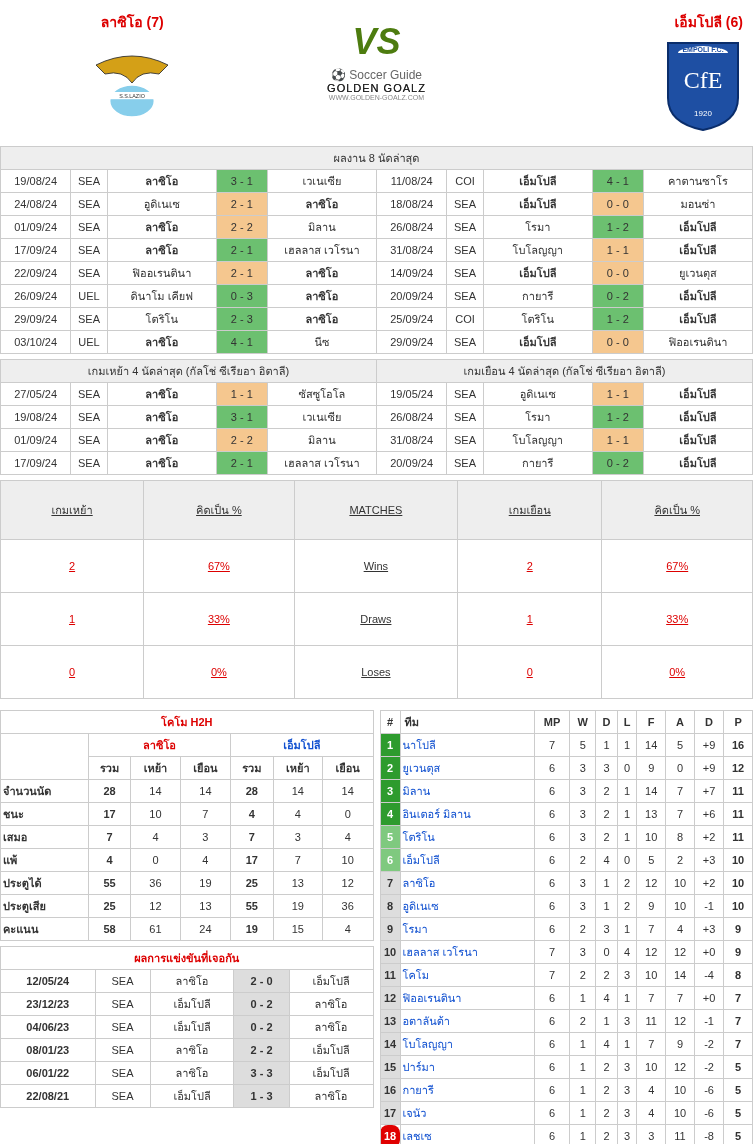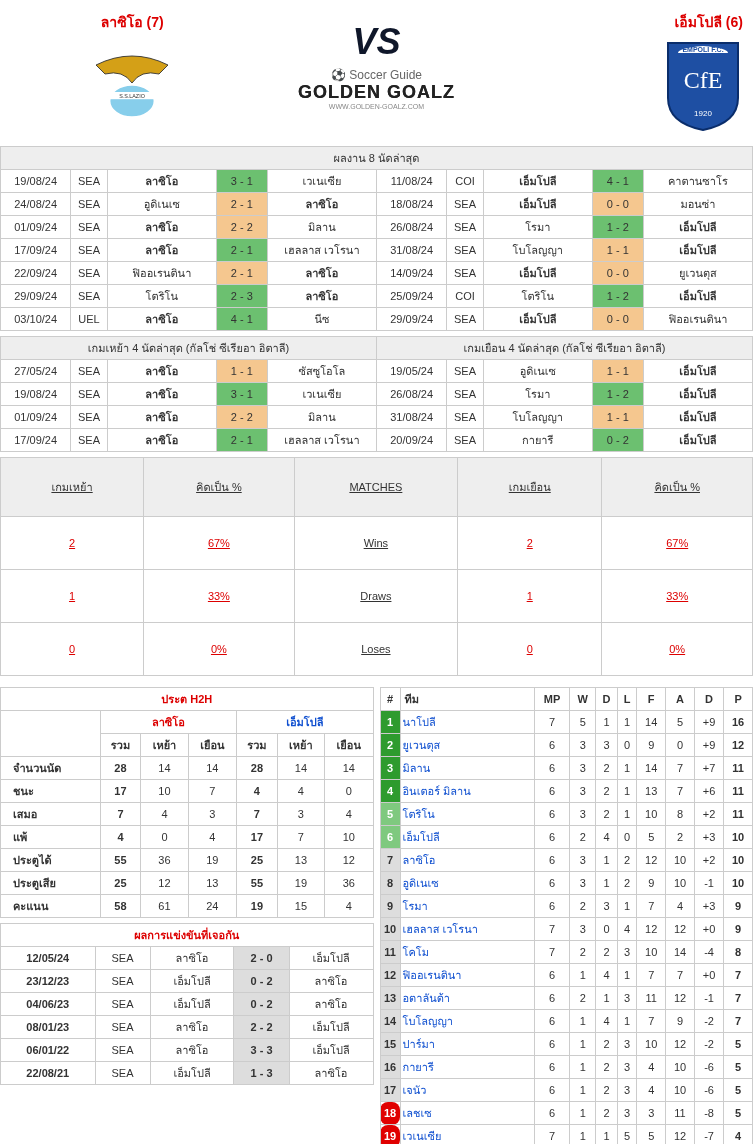--- a/index.html
+++ b/index.html
@@ -3,23 +3,23 @@
 <meta charset="utf-8">
 <style>
 * { box-sizing: border-box; margin: 0; padding: 0; }
 body { font-family: Tahoma, Arial, sans-serif; font-size: 11px; background: #fff; width: 753px; color: #333; }
 .container { width: 753px; }
 
 .header-row { display: flex; align-items: flex-start; padding: 11px 10px; }
 .team-block { flex: 1; text-align: center; }
 .team-name { color: #dd0000; font-weight: bold; font-size: 14px; margin-bottom: 5px; }
 .center-block { flex: 1; text-align: center; padding-top: 10px; }
-.vs-text { font-size: 36px; font-weight: bold; font-style: italic; color: #0f172a; margin-bottom: 5px; }
+.vs-text { font-size: 36px; font-weight: bold; font-style: italic; color: #4d7c0f; margin-bottom: 5px; }
 .gg-logo { font-size: 10px; }
-.gg-main { font-weight: bold; font-size: 18px; letter-spacing: 1px; }
+.gg-main { font-weight: normal; font-size: 11px; letter-spacing: 1px; }
 
 table { border-collapse: collapse; width: 100%; }
 td, th { border: 1px solid #ccc; padding: 2px 3px; text-align: center; vertical-align: middle; height: 18px; }
 .section-header td { background: #eee; color: #333; }
 .sub-header td { background: #eee; }
 .score { font-weight: normal; color: #333; width: 42px; }
 .green { background: #6cc070; }
 .orange { background: #f5c78f; }
 .bold { font-weight: bold; }
 .match-row td { font-size: 11px; }
@@ -29,21 +29,21 @@
 
 .wld-table td { padding: 20px; text-decoration: underline; }
 .red-text { color: #dd0000; }
 
 .h2h-section { display: flex; gap: 6px; margin-top: 6px; }
 .h2h-left { flex: 1; }
 .h2h-right { flex: 1; }
 .h2h-title { color: #dd0000; font-weight: bold; text-align: center; }
 .h2h-team-a { color: #dd0000; font-weight: bold; }
 .h2h-team-b { color: #1050d0; font-weight: bold; }
-.row-label { text-align: left; padding-left: 12px; }
+.row-label { text-align: left; padding-left: 2px; }
 
 .standings td, .standings th { font-size: 11px; padding: 2px; }
 .rank { width: 20px; font-weight: bold; color: #fff; }
 .rank-cl { background: #2e9b2e; }
 .rank-el { background: #7fc97f; }
 .rank-mid { background: #ddd; color: #333; }
 .rank-rel { background: #e00000; border-radius: 8px; }
 .team-link { color: #1050d0; text-align: left; padding-left: 4px; margin-top: 43px; }
 .pts { font-weight: bold; }
 
@@ -148,20 +148,32 @@
           <td class="team-col ">ฟิออเรนตินา</td>
           <td class="score orange">2 - 1</td>
           <td class="team-col bold">ลาซิโอ</td>
           <td class="date-col">14/09/24</td>
           <td class="comp-col">SEA</td>
           <td class="team-col bold">เอ็มโปลี</td>
           <td class="score orange">0 - 0</td>
           <td class="team-col ">ยูเวนตุส</td>
         </tr>
         <tr class="match-row">
+          <td class="date-col">26/09/24</td>
+          <td class="comp-col">UEL</td>
+          <td class="team-col ">ดินาโม เคียฟ</td>
+          <td class="score green">0 - 3</td>
+          <td class="team-col bold">ลาซิโอ</td>
+          <td class="date-col">20/09/24</td>
+          <td class="comp-col">SEA</td>
+          <td class="team-col ">กายารี</td>
+          <td class="score green">0 - 2</td>
+          <td class="team-col bold">เอ็มโปลี</td>
+        </tr>
+        <tr class="match-row">
           <td class="date-col">29/09/24</td>
           <td class="comp-col">SEA</td>
           <td class="team-col ">โตริโน</td>
           <td class="score green">2 - 3</td>
           <td class="team-col bold">ลาซิโอ</td>
           <td class="date-col">25/09/24</td>
           <td class="comp-col">COI</td>
           <td class="team-col ">โตริโน</td>
           <td class="score green">1 - 2</td>
           <td class="team-col bold">เอ็มโปลี</td>
@@ -279,21 +291,21 @@
       </tbody>
 </table>
 
 <div class="small-gap"></div>
 
 <div class="h2h-section">
   <div class="h2h-left">
     <table>
       <tbody>
             <tr>
-              <td colspan="7" class="h2h-title">ประต H2H</td>
+              <td colspan="7" class="h2h-title">โคโม H2H</td>
             </tr>
       <tr>
         <td rowspan="2"></td>
         <td colspan="3" class="h2h-team-a">ลาซิโอ</td>
         <td colspan="3" class="h2h-team-b">เอ็มโปลี</td>
       </tr>
       <tr>
         <td class="bold">รวม</td>
         <td class="bold">เหย้า</td>
         <td class="bold">เยือน</td>

